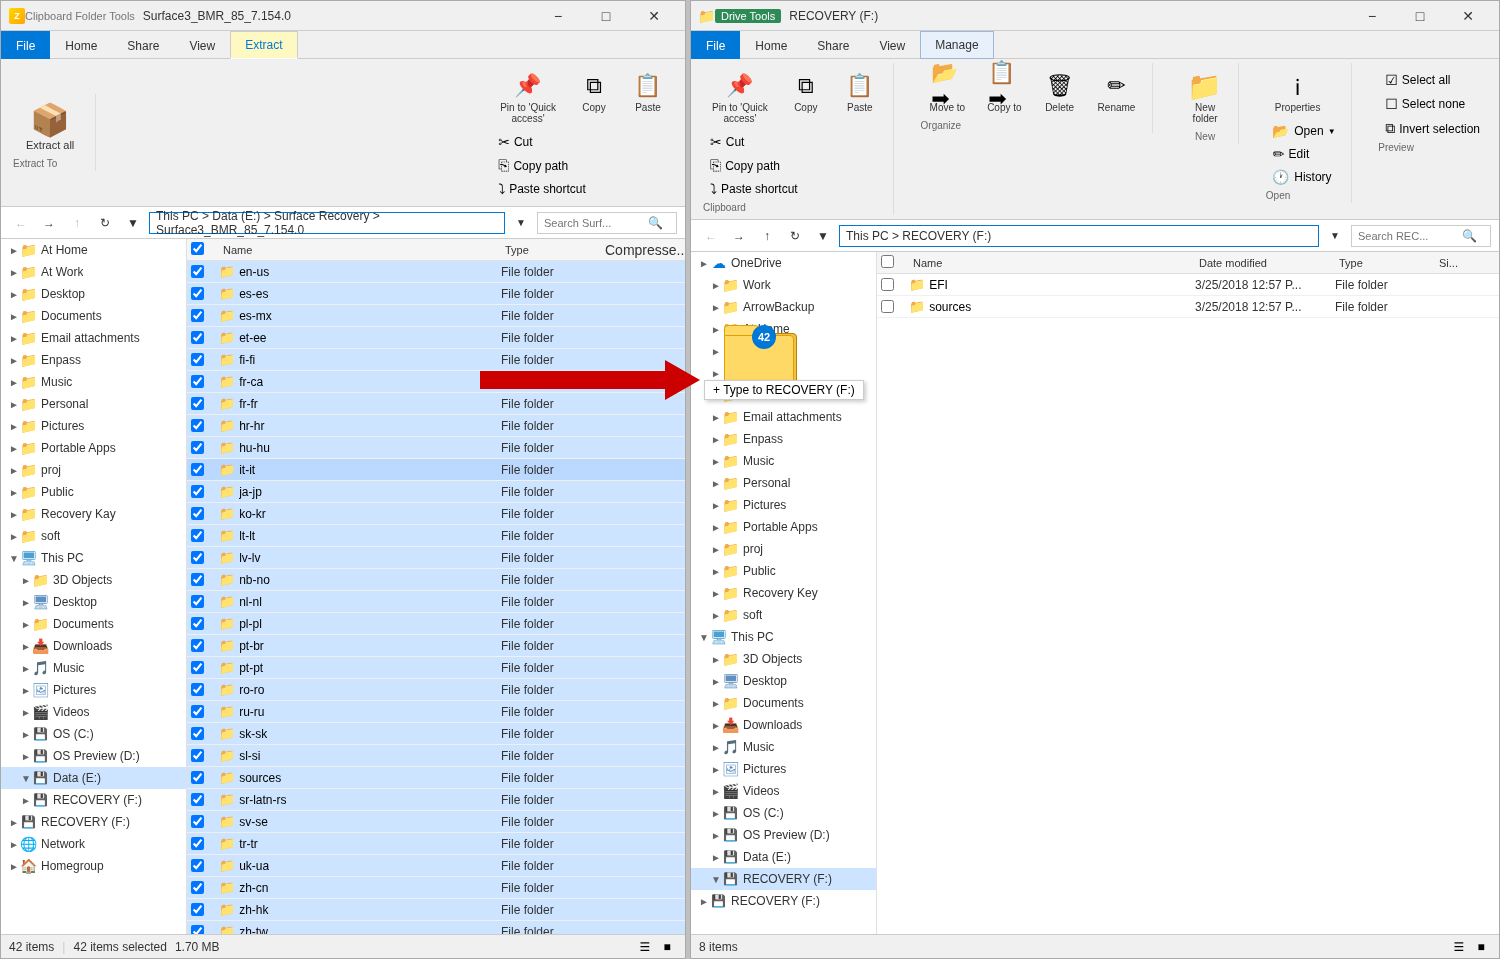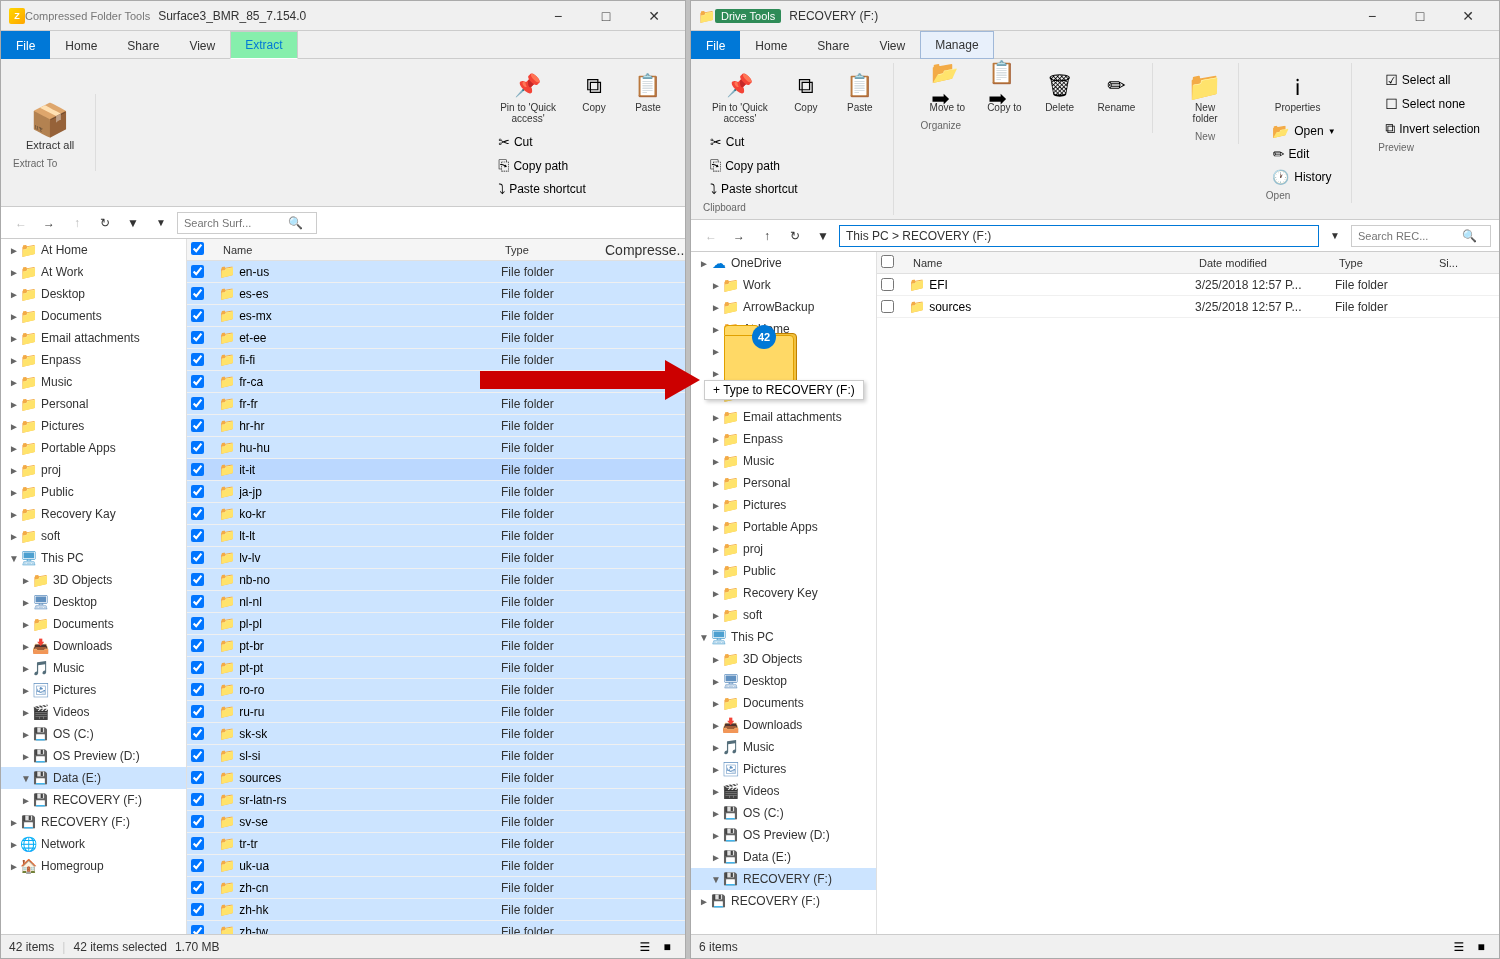--- a/index.html
+++ b/index.html
@@ -11,21 +11,21 @@
     
     
     .title-bar { display: flex; align-items: center; height: 30px; background: #f0f0f0; border-bottom: 1px solid #ccc; padding: 0 8px; }
     .title-bar .window-controls { display: flex; gap: 2px; }
     .window-btn { width: 46px; height: 30px; border: none; background: transparent; cursor: pointer; font-size: 14px; display: flex; align-items: center; justify-content: center; color: #333; }
     
     
     .ribbon { background: #f0f0f0; border-bottom: 1px solid #ccc; }
     .ribbon-tabs { display: flex; height: 28px; border-bottom: 1px solid #ccc; }
     .ribbon-tab { padding: 0 14px; height: 28px; display: flex; align-items: center; cursor: pointer; font-size: 12px; color: #333; border: 1px solid transparent; border-bottom: none; }
-    .ribbon-tab.active { background: #86efac; border-color: #ccc; border-bottom: 1px solid #fff; margin-bottom: -1px; color: #0078d7; }
+    .ribbon-tab.active { background: #fef9c3; border-color: #ccc; border-bottom: 1px solid #fff; margin-bottom: -1px; color: #0078d7; }
     .ribbon-tab.file { background: #0078d7; color: #fff; border-color: #0078d7; }
     .ribbon-tab.drive-tools { background: #e8f0fb; color: #333; border-color: #a0b8d8; }
     
     .ribbon-content { display: flex; align-items: center; padding: 4px 8px; gap: 4px; min-height: 72px; }
     .ribbon-group { display: flex; flex-direction: column; align-items: center; padding: 2px 8px; border-right: 1px solid #ddd; min-height: 60px; }
     .ribbon-group:last-child { border-right: none; }
     .ribbon-group-label { font-size: 10px; color: #666; margin-top: auto; padding-top: 2px; }
     .ribbon-buttons { display: flex; gap: 4px; align-items: center; flex: 1; }
     .ribbon-btn { display: flex; flex-direction: column; align-items: center; padding: 4px 8px; cursor: pointer; border: 1px solid transparent; border-radius: 2px; min-width: 40px; }
     .ribbon-btn .btn-icon { width: 32px; height: 32px; display: flex; align-items: center; justify-content: center; font-size: 20px; }
@@ -107,21 +107,21 @@
   </style>
 </head>
 <body>
 
 <div style="display:flex; width:1500px; height:959px; position:relative;">
 
   <div class="left-window" style="width:686px;">
 
     <div class="title-bar">
       <div class="zip-icon">Z</div>
-      <span style="font-size:11px; color:#777; margin-right:8px;">Compressed Folder Tools</span>
+      <span style="font-size:11px; color:#777; margin-right:8px;">Clipboard Folder Tools</span>
       <span style="font-size:12px; color:#333; font-weight:500; flex:1;">Surface3_BMR_85_7.154.0</span>
       <div class="window-controls">
         <button class="window-btn">−</button>
         <button class="window-btn">□</button>
         <button class="window-btn close">✕</button>
       </div>
     </div>
 
     <div class="ribbon">
       <div class="ribbon-tabs">
@@ -176,20 +176,23 @@
         </div>
       </div>
     </div>
 
     <div class="address-bar">
       <button class="nav-btn disabled">←</button>
       <button class="nav-btn">→</button>
       <button class="nav-btn disabled">↑</button>
       <button class="nav-btn">↻</button>
       <button class="nav-btn">▼</button>
+      <div class="address-path">
+        <span>This PC &gt; Data (E:) &gt; Surface Recovery &gt; Surface3_BMR_85_7.154.0</span>
+      </div>
       <button class="nav-btn" style="font-size:10px;">▼</button>
       <div class="search-box">
         <input type="text" placeholder="Search Surf..." style="">
         <span>🔍</span>
       </div>
     </div>
 
     <div class="content-area">
 
       <div class="sidebar">
@@ -1053,21 +1056,21 @@
     </div>
     <div class="date-cell">3/25/2018 12:57 P...</div>
     <div class="type-cell-r">File folder</div>
     <div class="size-cell"></div>
   </div>
           </div>
       </div>
     </div>
 
     <div class="status-bar">
-      <span>6 items</span>
+      <span>8 items</span>
       <div class="view-btns">
         <button class="view-btn">☰</button>
         <button class="view-btn">■</button>
       </div>
     </div>
   </div>
 
   <div style="position:absolute; top:330px; left:480px; pointer-events:none; z-index:9999;">
 
     <div style="position:absolute; left:0; top:30px; width:220px; height:30px;">

